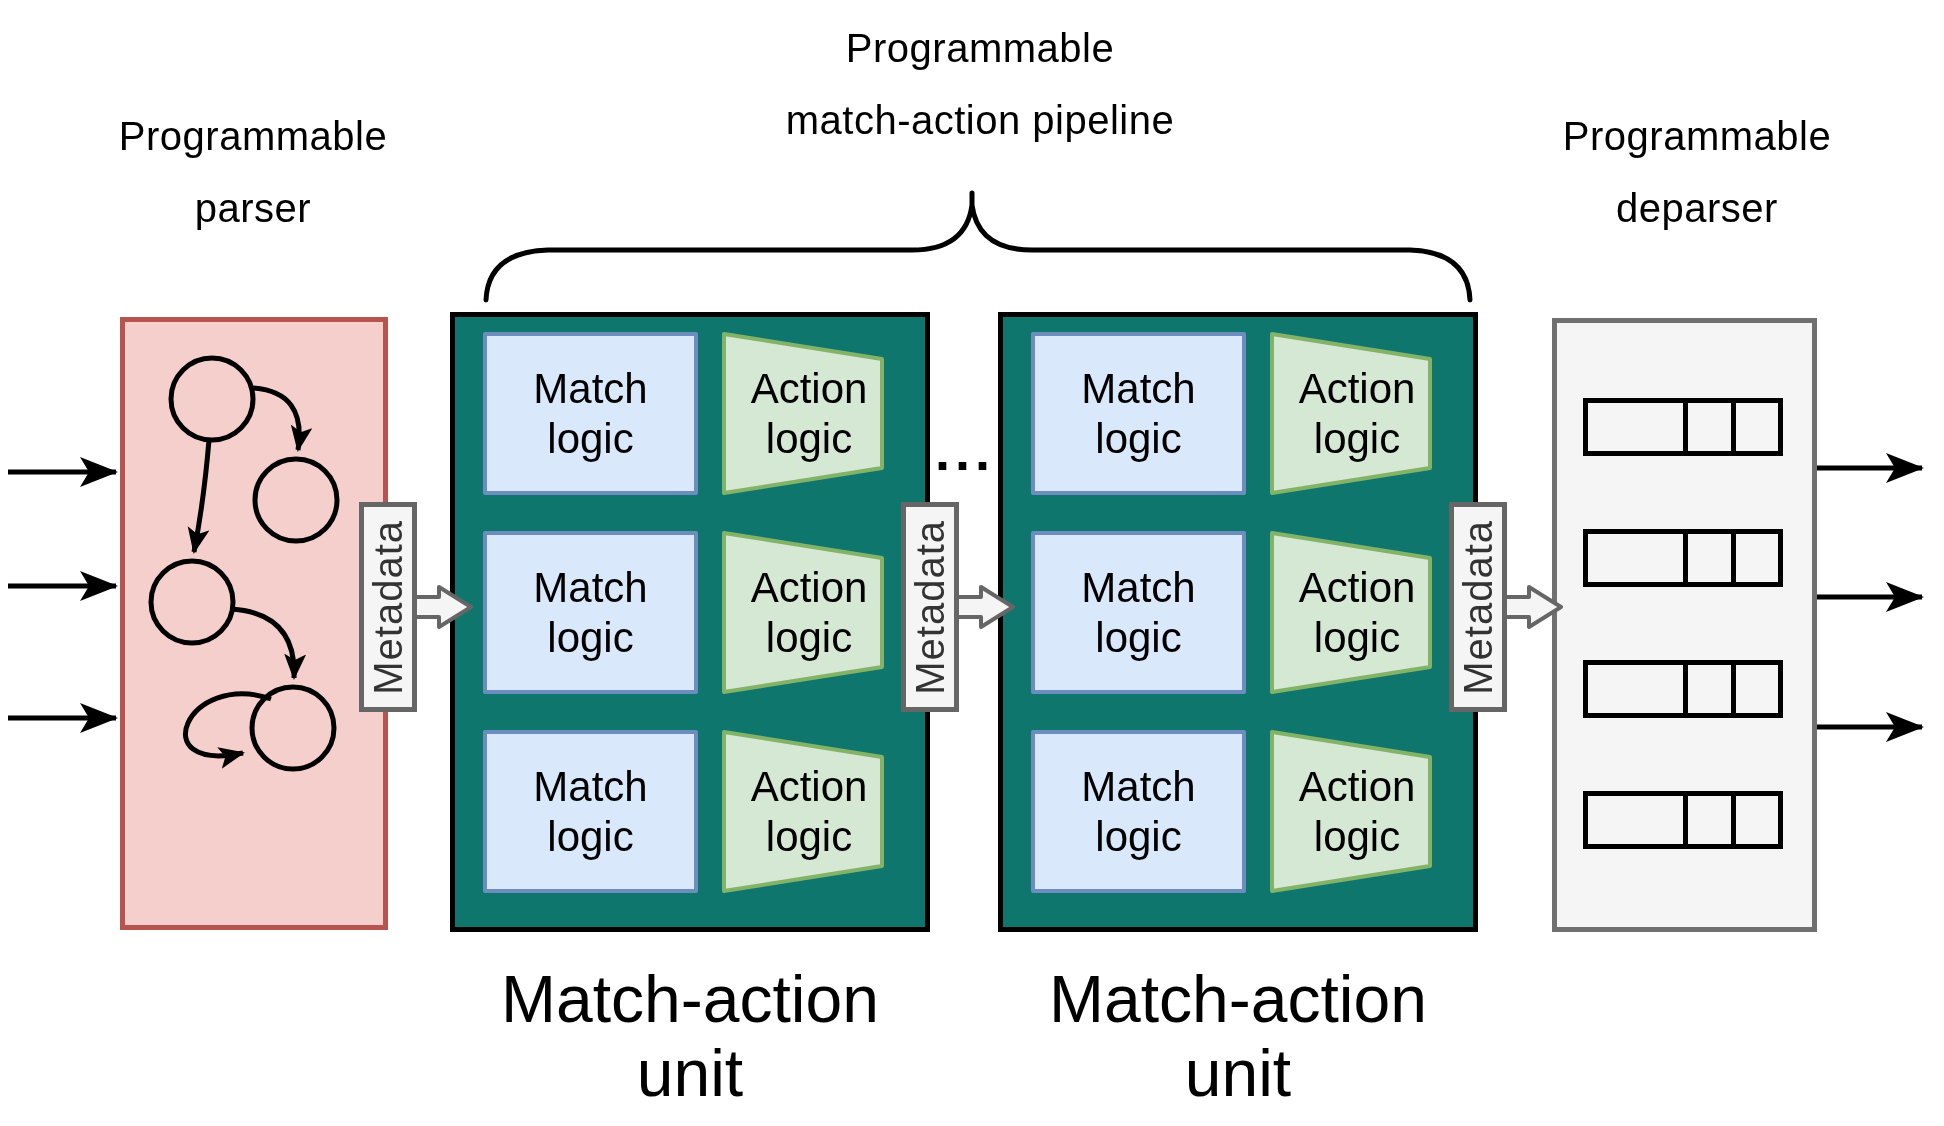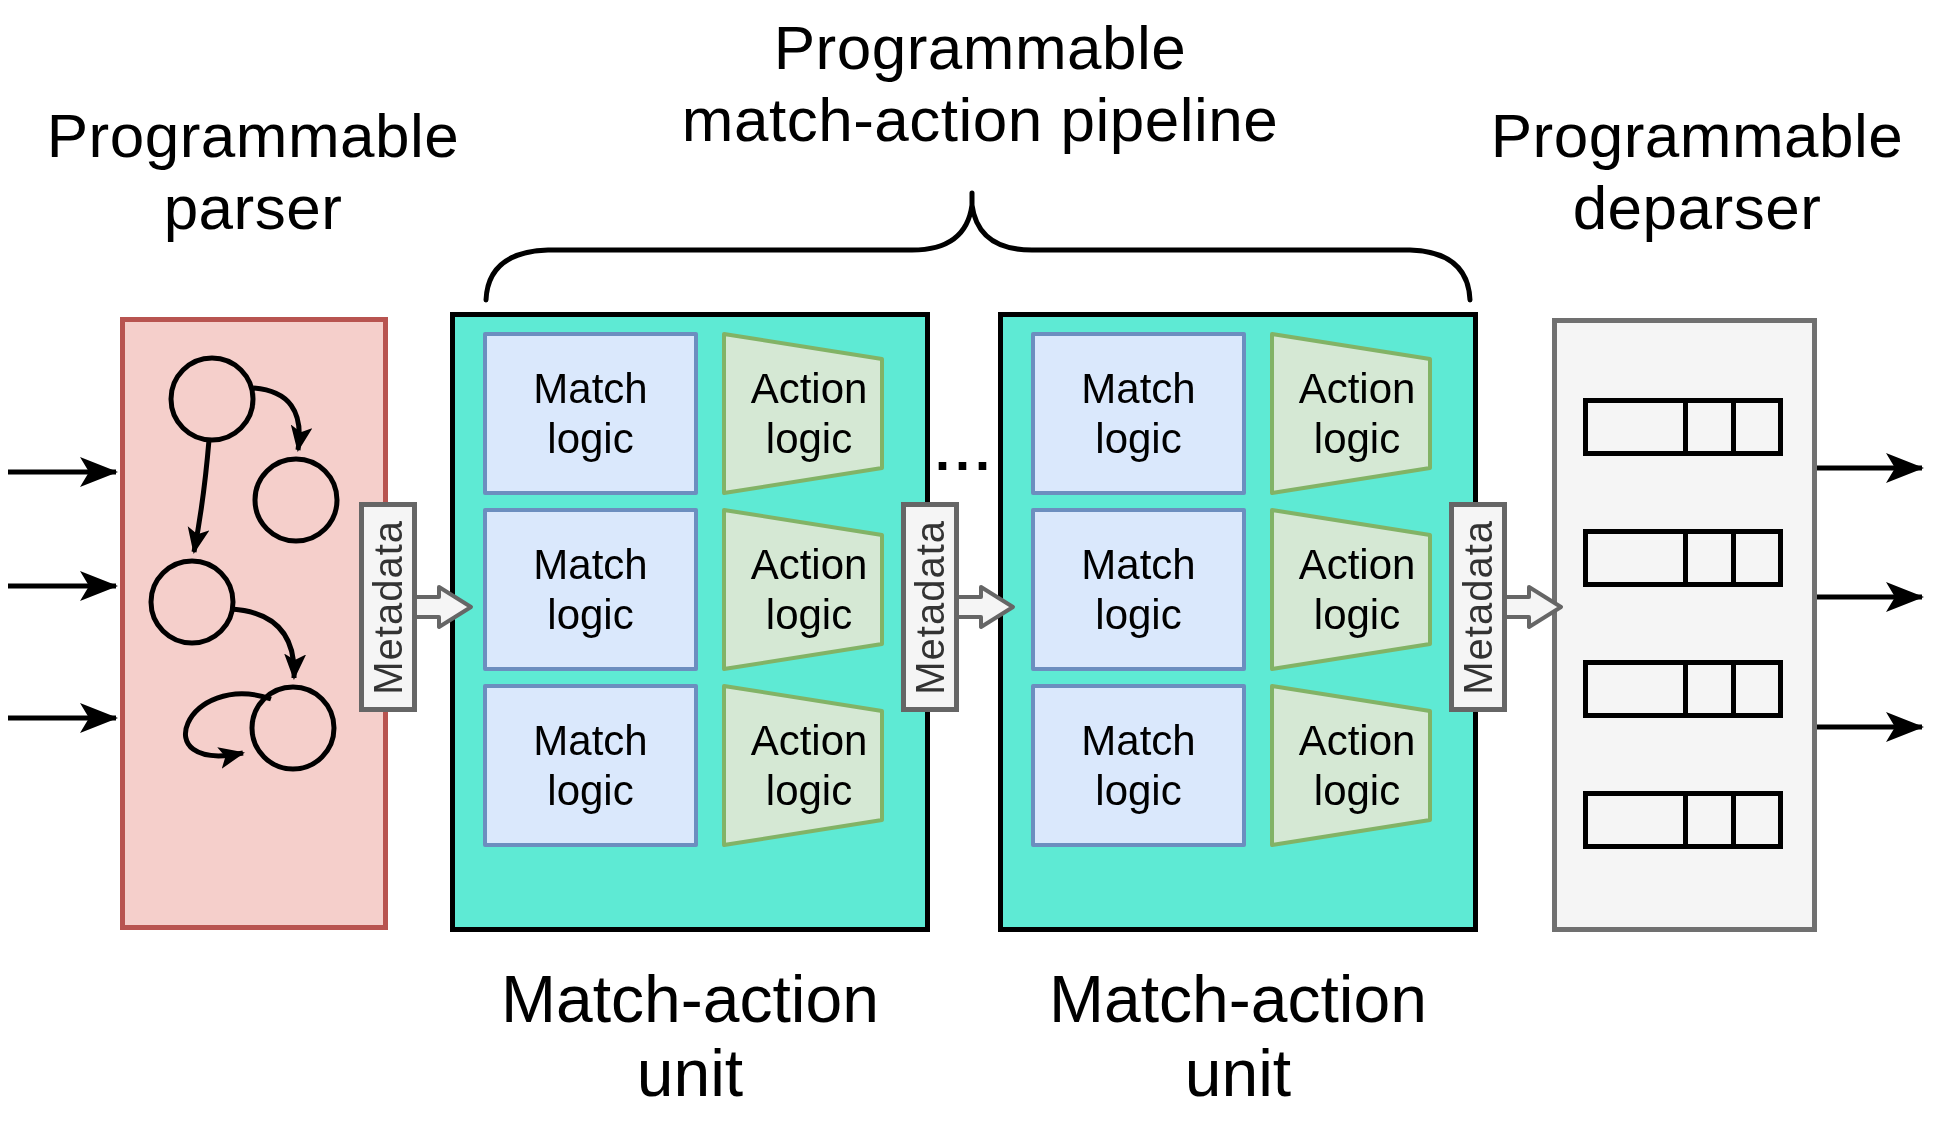--- a/index.html
+++ b/index.html
@@ -10,40 +10,40 @@
     --deparser-fill:#f5f5f5; --deparser-stroke:#707070;
     --line:#000000; --background:#ffffff; --metadata-text:#333333;
   }
   *{margin:0;padding:0;box-sizing:border-box;}
   html,body{background:var(--background);}
   .canvas{
     position:relative;width:1944px;height:1126px;background:var(--background);
     font-family:"Liberation Sans","DejaVu Sans",sans-serif;color:#000;overflow:hidden;
   }
   .pre{white-space:pre-line;}
-  .title{position:absolute;text-align:center;font-size:62px;line-height:72px;letter-spacing:0.5px;}
+  .title{position:absolute;text-align:center;font-size:40px;line-height:72px;letter-spacing:0.5px;}
   .title-parser{left:18px;top:100px;width:470px;}
   .title-pipeline{left:610px;top:12px;width:740px;}
   .title-deparser{left:1460px;top:100px;width:474px;}
   .caption{position:absolute;text-align:center;font-size:66px;line-height:74px;}
   .caption-unit1{left:450px;top:962px;width:480px;}
   .caption-unit2{left:998px;top:962px;width:480px;}
 
   .overlay-svg{position:absolute;left:0;top:0;width:1944px;height:1126px;pointer-events:none;}
 
   .parser-box{
     position:absolute;left:120px;top:317px;width:268px;height:613px;
     background:var(--parser-fill);border:5px solid var(--parser-stroke);
   }
   .parser-box svg{position:absolute;left:0;top:0;}
 
   .unit-box{
     position:absolute;top:312px;width:480px;height:620px;
-    background:#5eead4;border:5px solid var(--line);
-    display:flex;flex-direction:column;gap:13px;padding-top:15px;
+    background:#0f766e;border:5px solid var(--line);
+    display:flex;flex-direction:column;gap:36px;padding-top:15px;
   }
   .unit-1{left:450px;} .unit-2{left:998px;}
   .ma-row{display:flex;align-items:stretch;margin-left:28px;height:163px;flex:0 0 auto;}
   .match-box{
     width:215px;height:163px;background:var(--match-fill);
     border:4px solid var(--match-stroke);border-radius:2px;
     display:flex;align-items:center;justify-content:center;
     text-align:center;font-size:42px;line-height:50px;
   }
   .action-shape{position:relative;width:162px;height:163px;margin-left:24px;}

